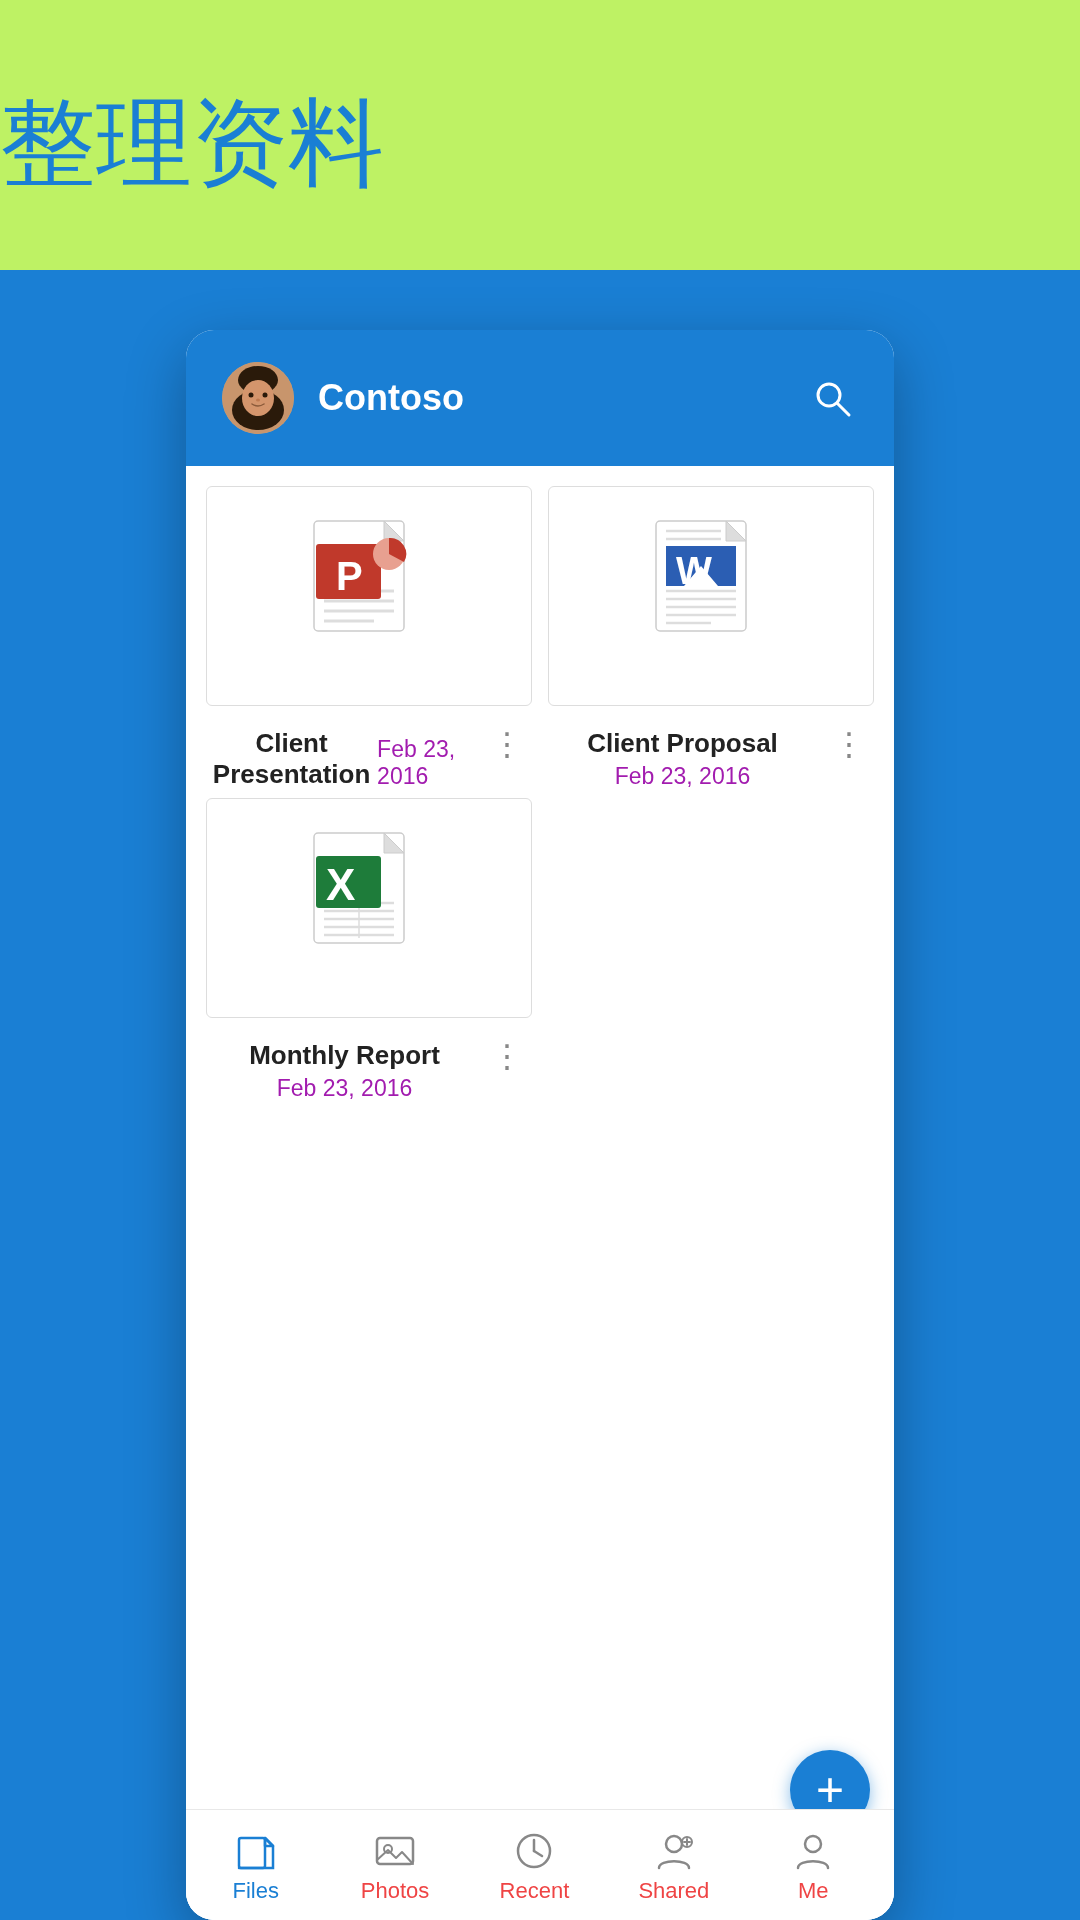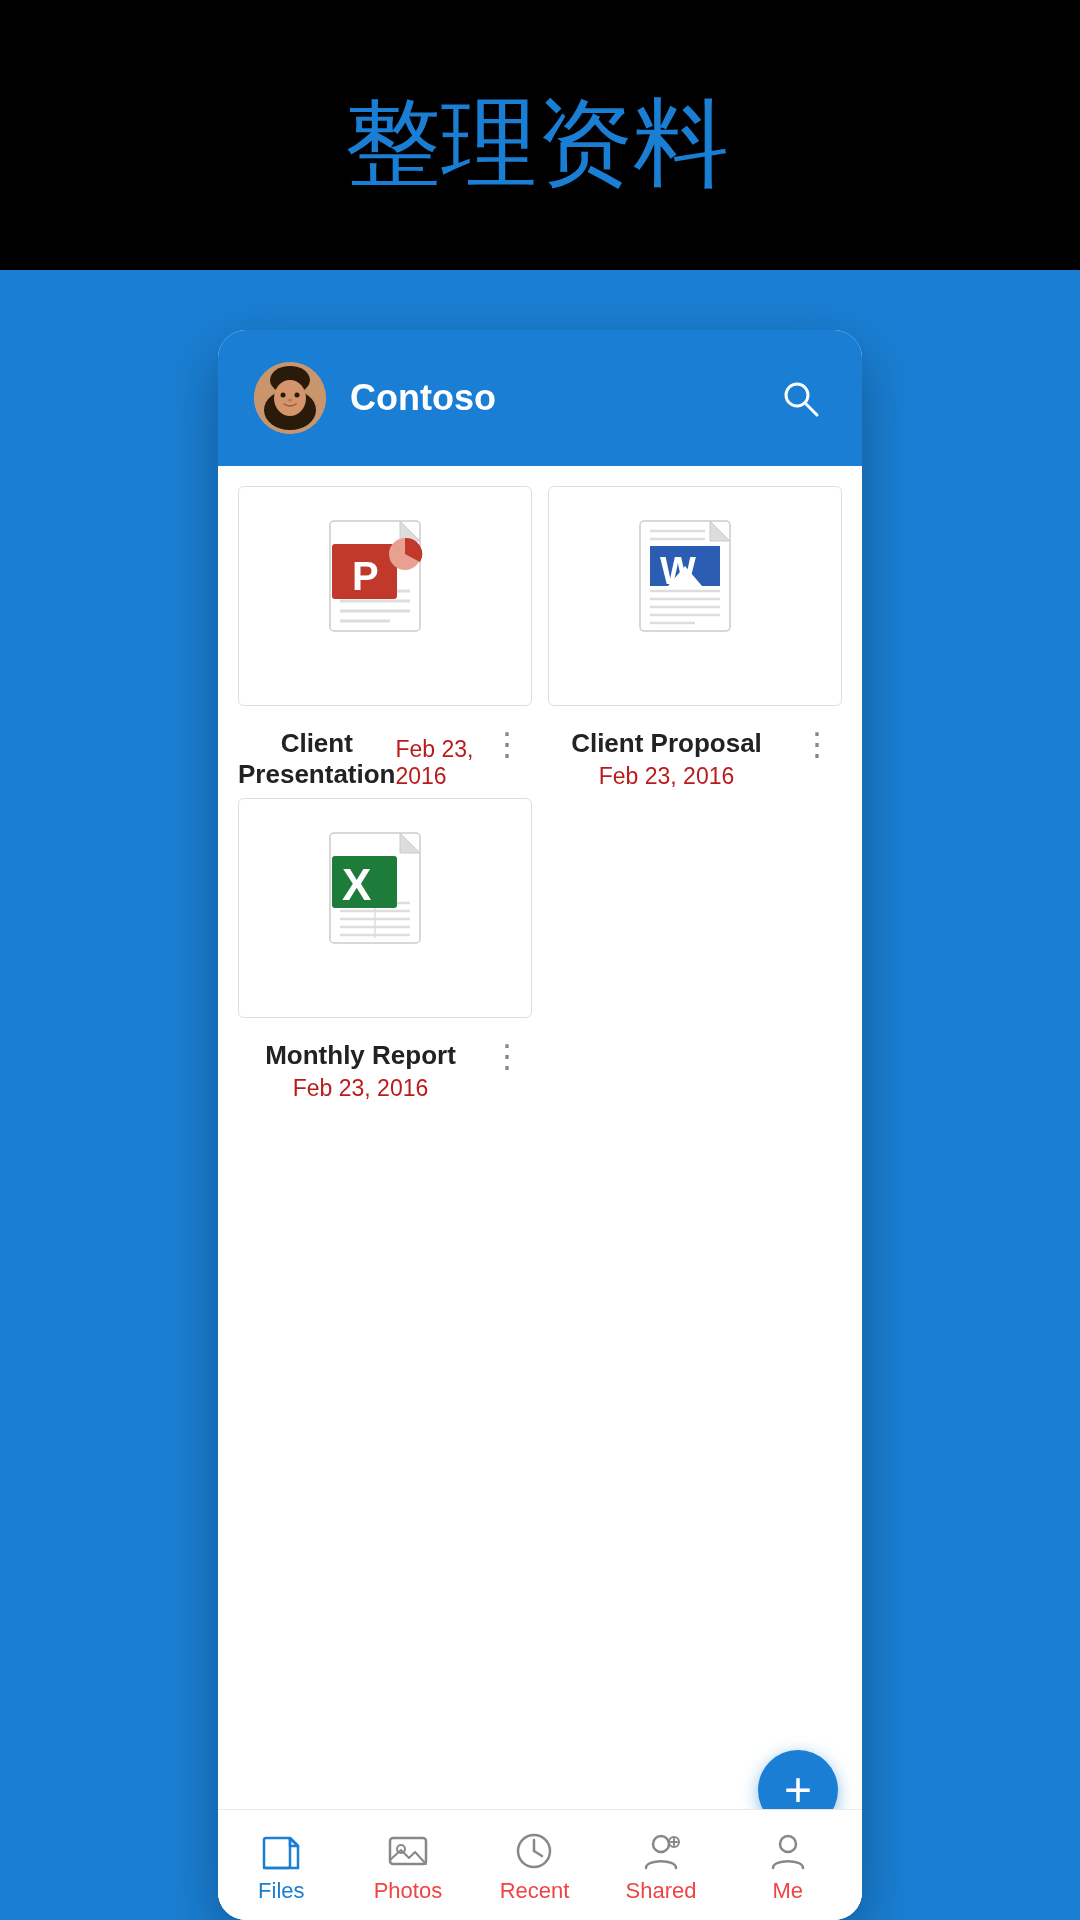--- a/index.html
+++ b/index.html
@@ -11,42 +11,41 @@
       background: #1a7fd4;
       font-family: 'Segoe UI', Arial, sans-serif;
       overflow: hidden;
       display: flex;
       flex-direction: column;
       align-items: center;
     }
 
     .top-section {
       width: 100%;
-      background: #000000;
-      text-align: center;
+      background: #bef264;
       padding: 80px 6px 60px 0;
     }
 
     .title-text {
       font-size: 96px;
       color: #1a7fd4;
       font-weight: 400;
     }
 
     .blue-bg {
       width: 100%;
       flex: 1;
       background: #1a7fd4;
       display: flex;
       justify-content: center;
       padding-top: 60px;
     }
 
     .phone-card {
-      width: 644px;
+      width: 708px;
       background: white;
       border-radius: 28px;
       overflow: hidden;
       box-shadow: 0 20px 60px rgba(0,0,0,0.3);
       display: flex;
       flex-direction: column;
     }
 
     
     .header {
@@ -119,21 +118,21 @@
     .file-name {
       font-size: 26px;
       font-weight: 700;
       color: #222;
       margin-top: 12px;
       text-align: center;
     }
 
     .file-date {
       font-size: 23px;
-      color: #b91c1c;
+      color: #a21caf;
       margin-top: 4px;
     }
 
     .more-btn {
       font-size: 32px;
       color: #888;
       cursor: pointer;
       padding: 4px 8px;
       margin-top: 8px;
       line-height: 1;

